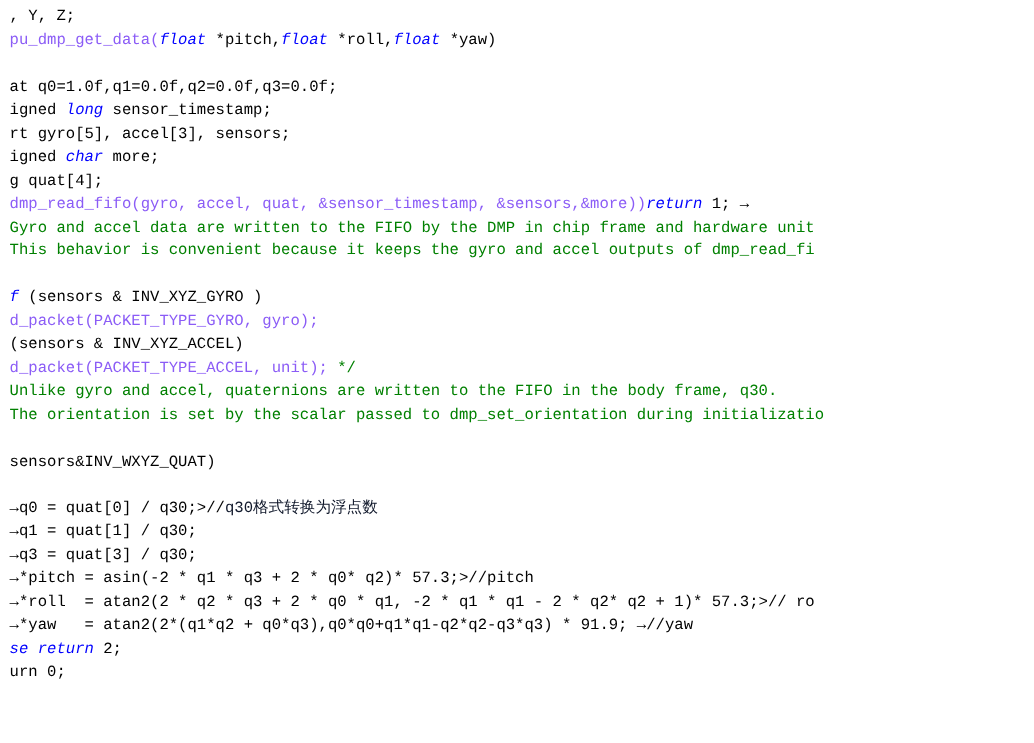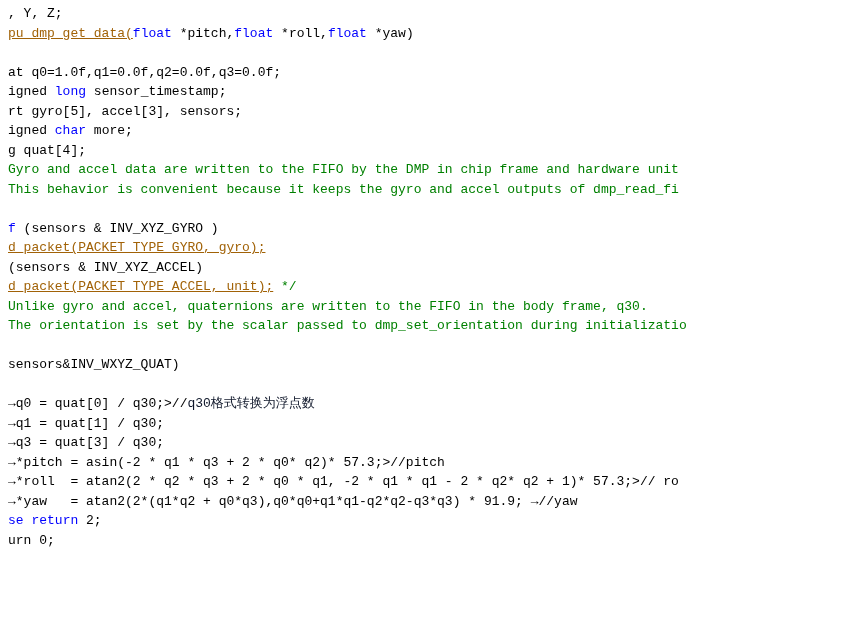--- a/index.html
+++ b/index.html
@@ -23,22 +23,22 @@
       padding: 4px 8px;
       overflow: hidden;
     }
 
     .code-line {
       white-space: pre;
       display: block;
       color: #000000;
     }
 
-    .kw { color: #0000ff; } 
-    .func { color: #a16207; text-decoration: underline; }
+    .kw { color: #0000ff; font-style: italic; } 
+    .func { color: #8b5cf6; }
     .comment { color: #008000; }
     .op { color: #000000; }
     .teal { color: #0f172a; }
   </style>
 </head>
 <body>
 
 <div class="code-container">
 
   <span class="code-line"><span class="op">, Y, Z;</span></span>
@@ -50,20 +50,21 @@
   <span class="code-line"><span class="op">at q0=1.0f,q1=0.0f,q2=0.0f,q3=0.0f;</span></span>
 
   <span class="code-line"><span class="op">igned </span><span class="kw">long</span><span class="op"> sensor_timestamp;</span></span>
 
   <span class="code-line"><span class="op">rt gyro[5], accel[3], sensors;</span></span>
 
   <span class="code-line"><span class="op">igned </span><span class="kw">char</span><span class="op"> more;</span></span>
 
   <span class="code-line"><span class="op">g quat[4];</span></span>
 
+  <span class="code-line"><span class="func">dmp_read_fifo(gyro, accel, quat, &amp;sensor_timestamp, &amp;sensors,&amp;more))</span><span class="kw">return</span><span class="op"> 1; →</span></span>
 
   <span class="code-line"><span class="comment">Gyro and accel data are written to the FIFO by the DMP in chip frame and hardware unit</span></span>
 
   <span class="code-line"><span class="comment">This behavior is convenient because it keeps the gyro and accel outputs of dmp_read_fi</span></span>
 
   <span class="code-line">&nbsp;</span>
 
   <span class="code-line"><span class="kw">f</span><span class="op"> (sensors &amp; INV_XYZ_GYRO )</span></span>
 
   <span class="code-line"><span class="func">d_packet(PACKET_TYPE_GYRO, gyro);</span></span>

